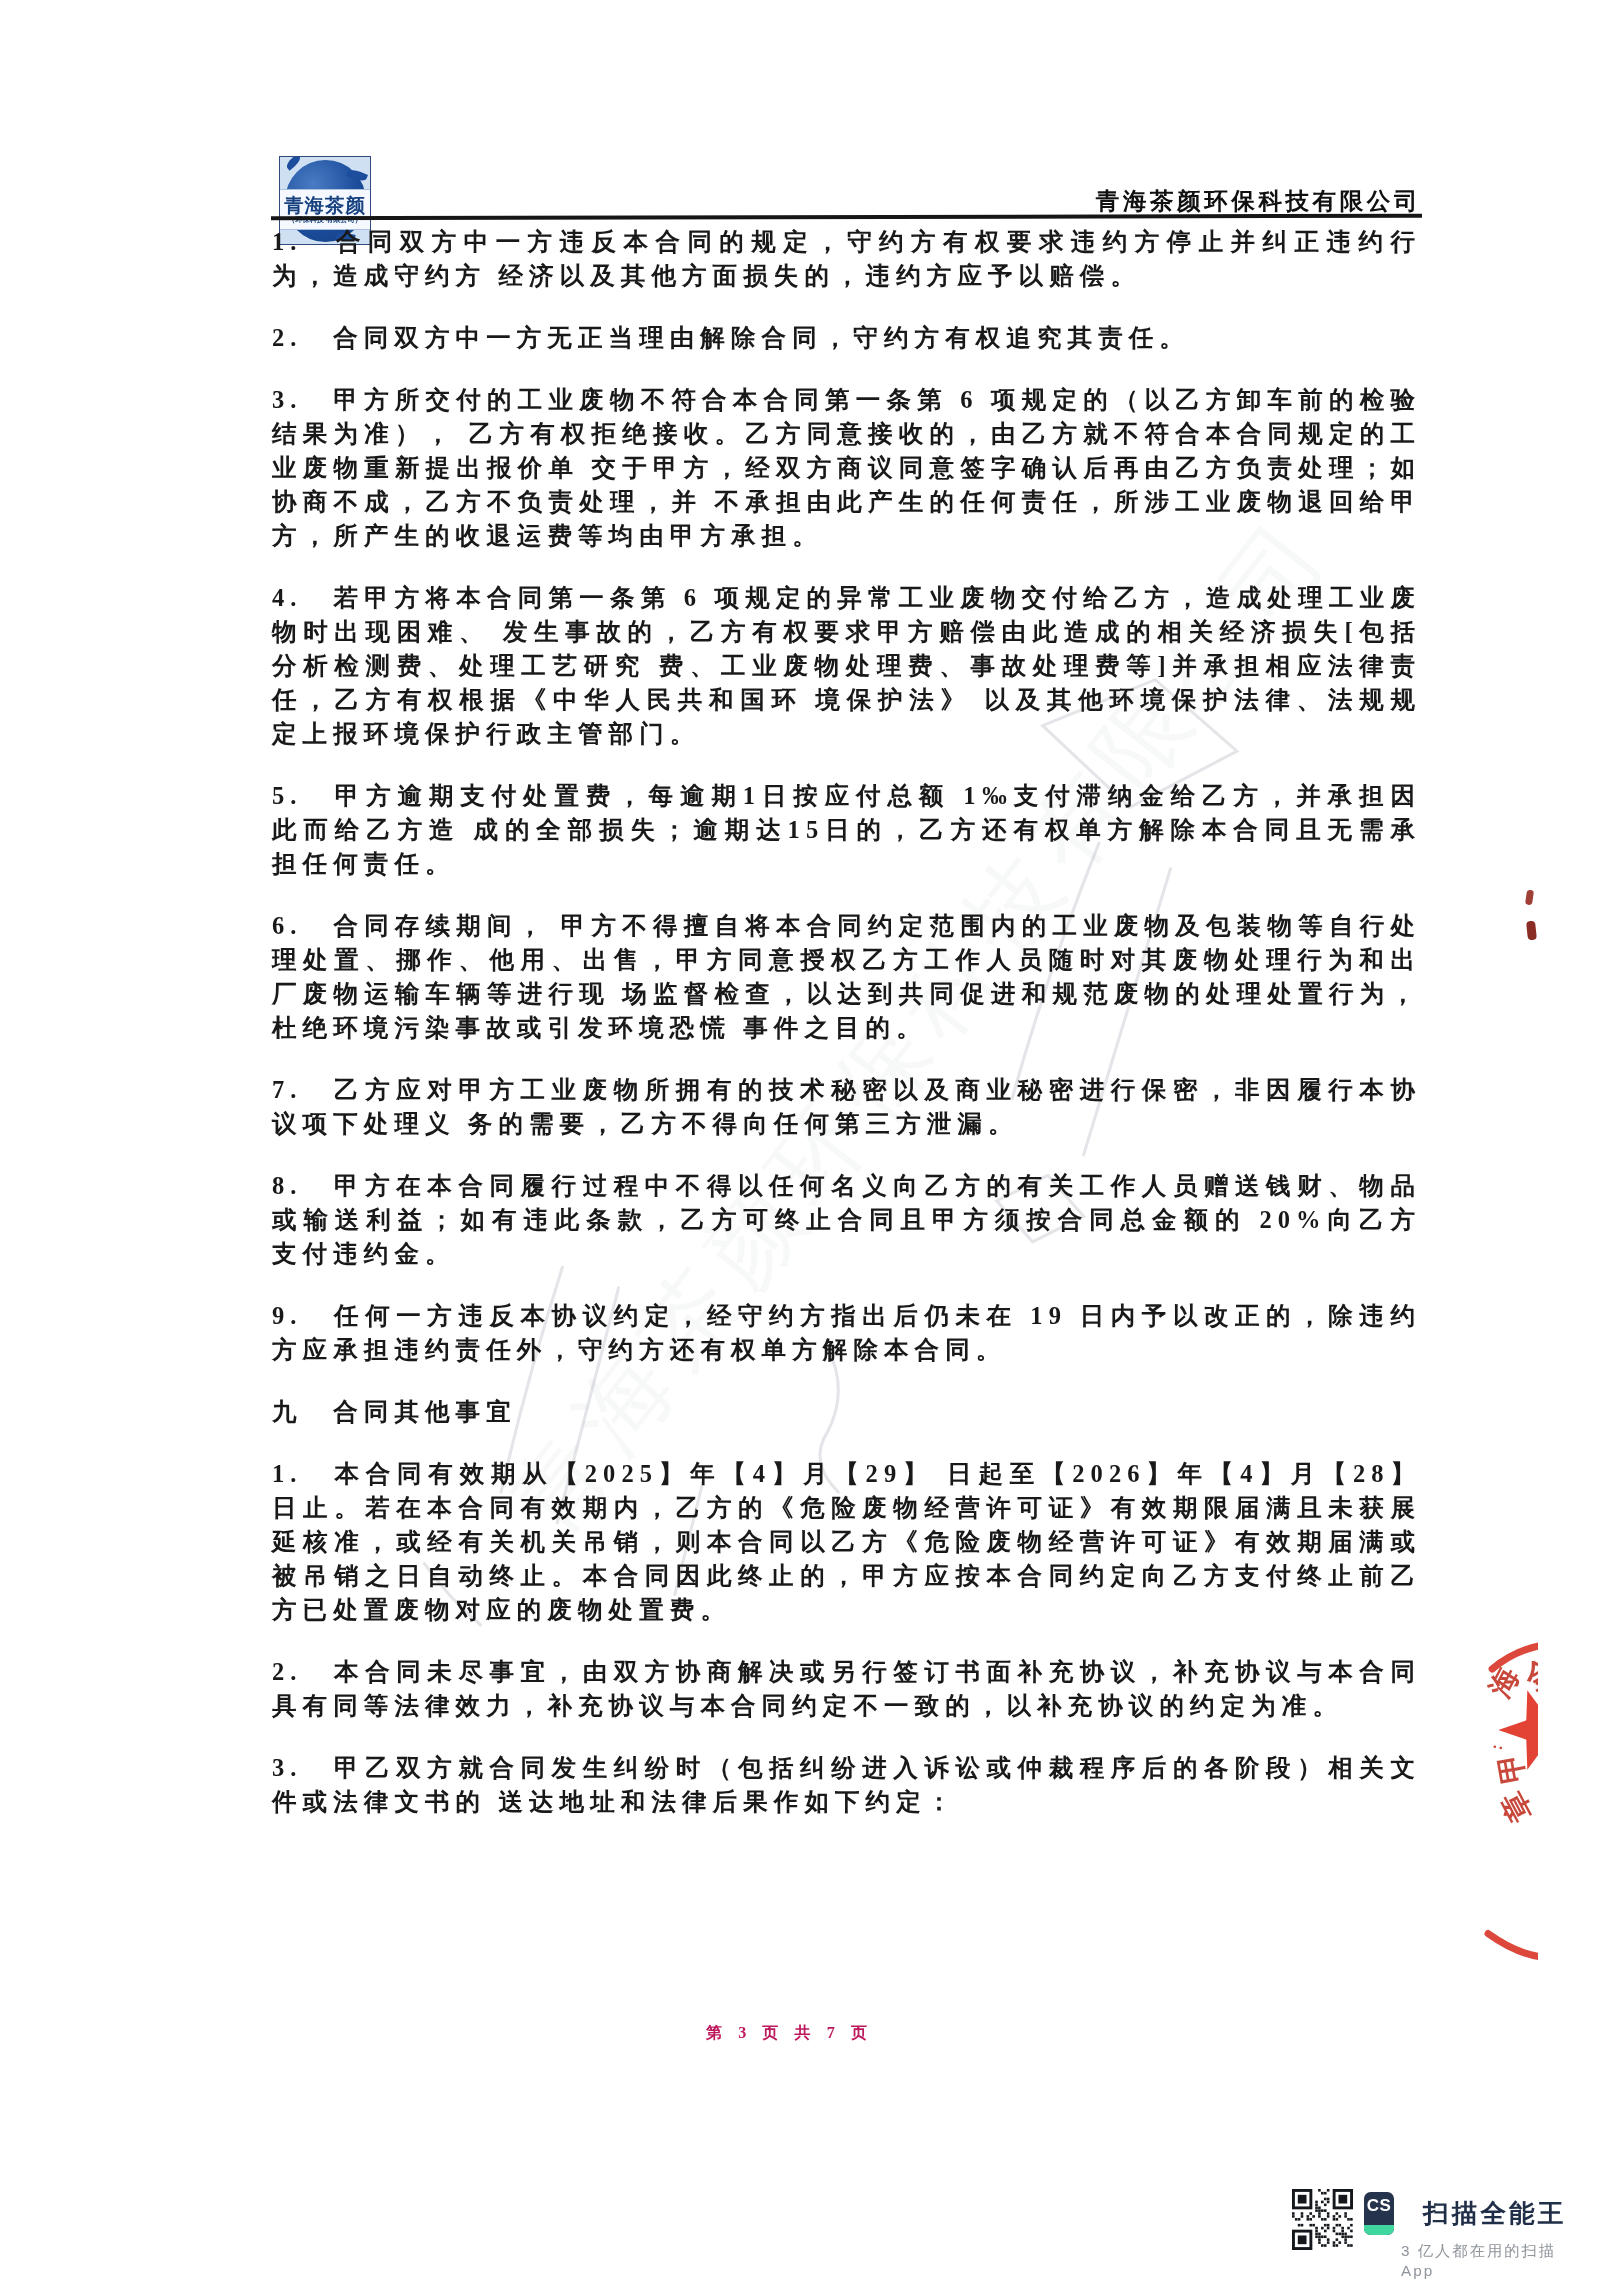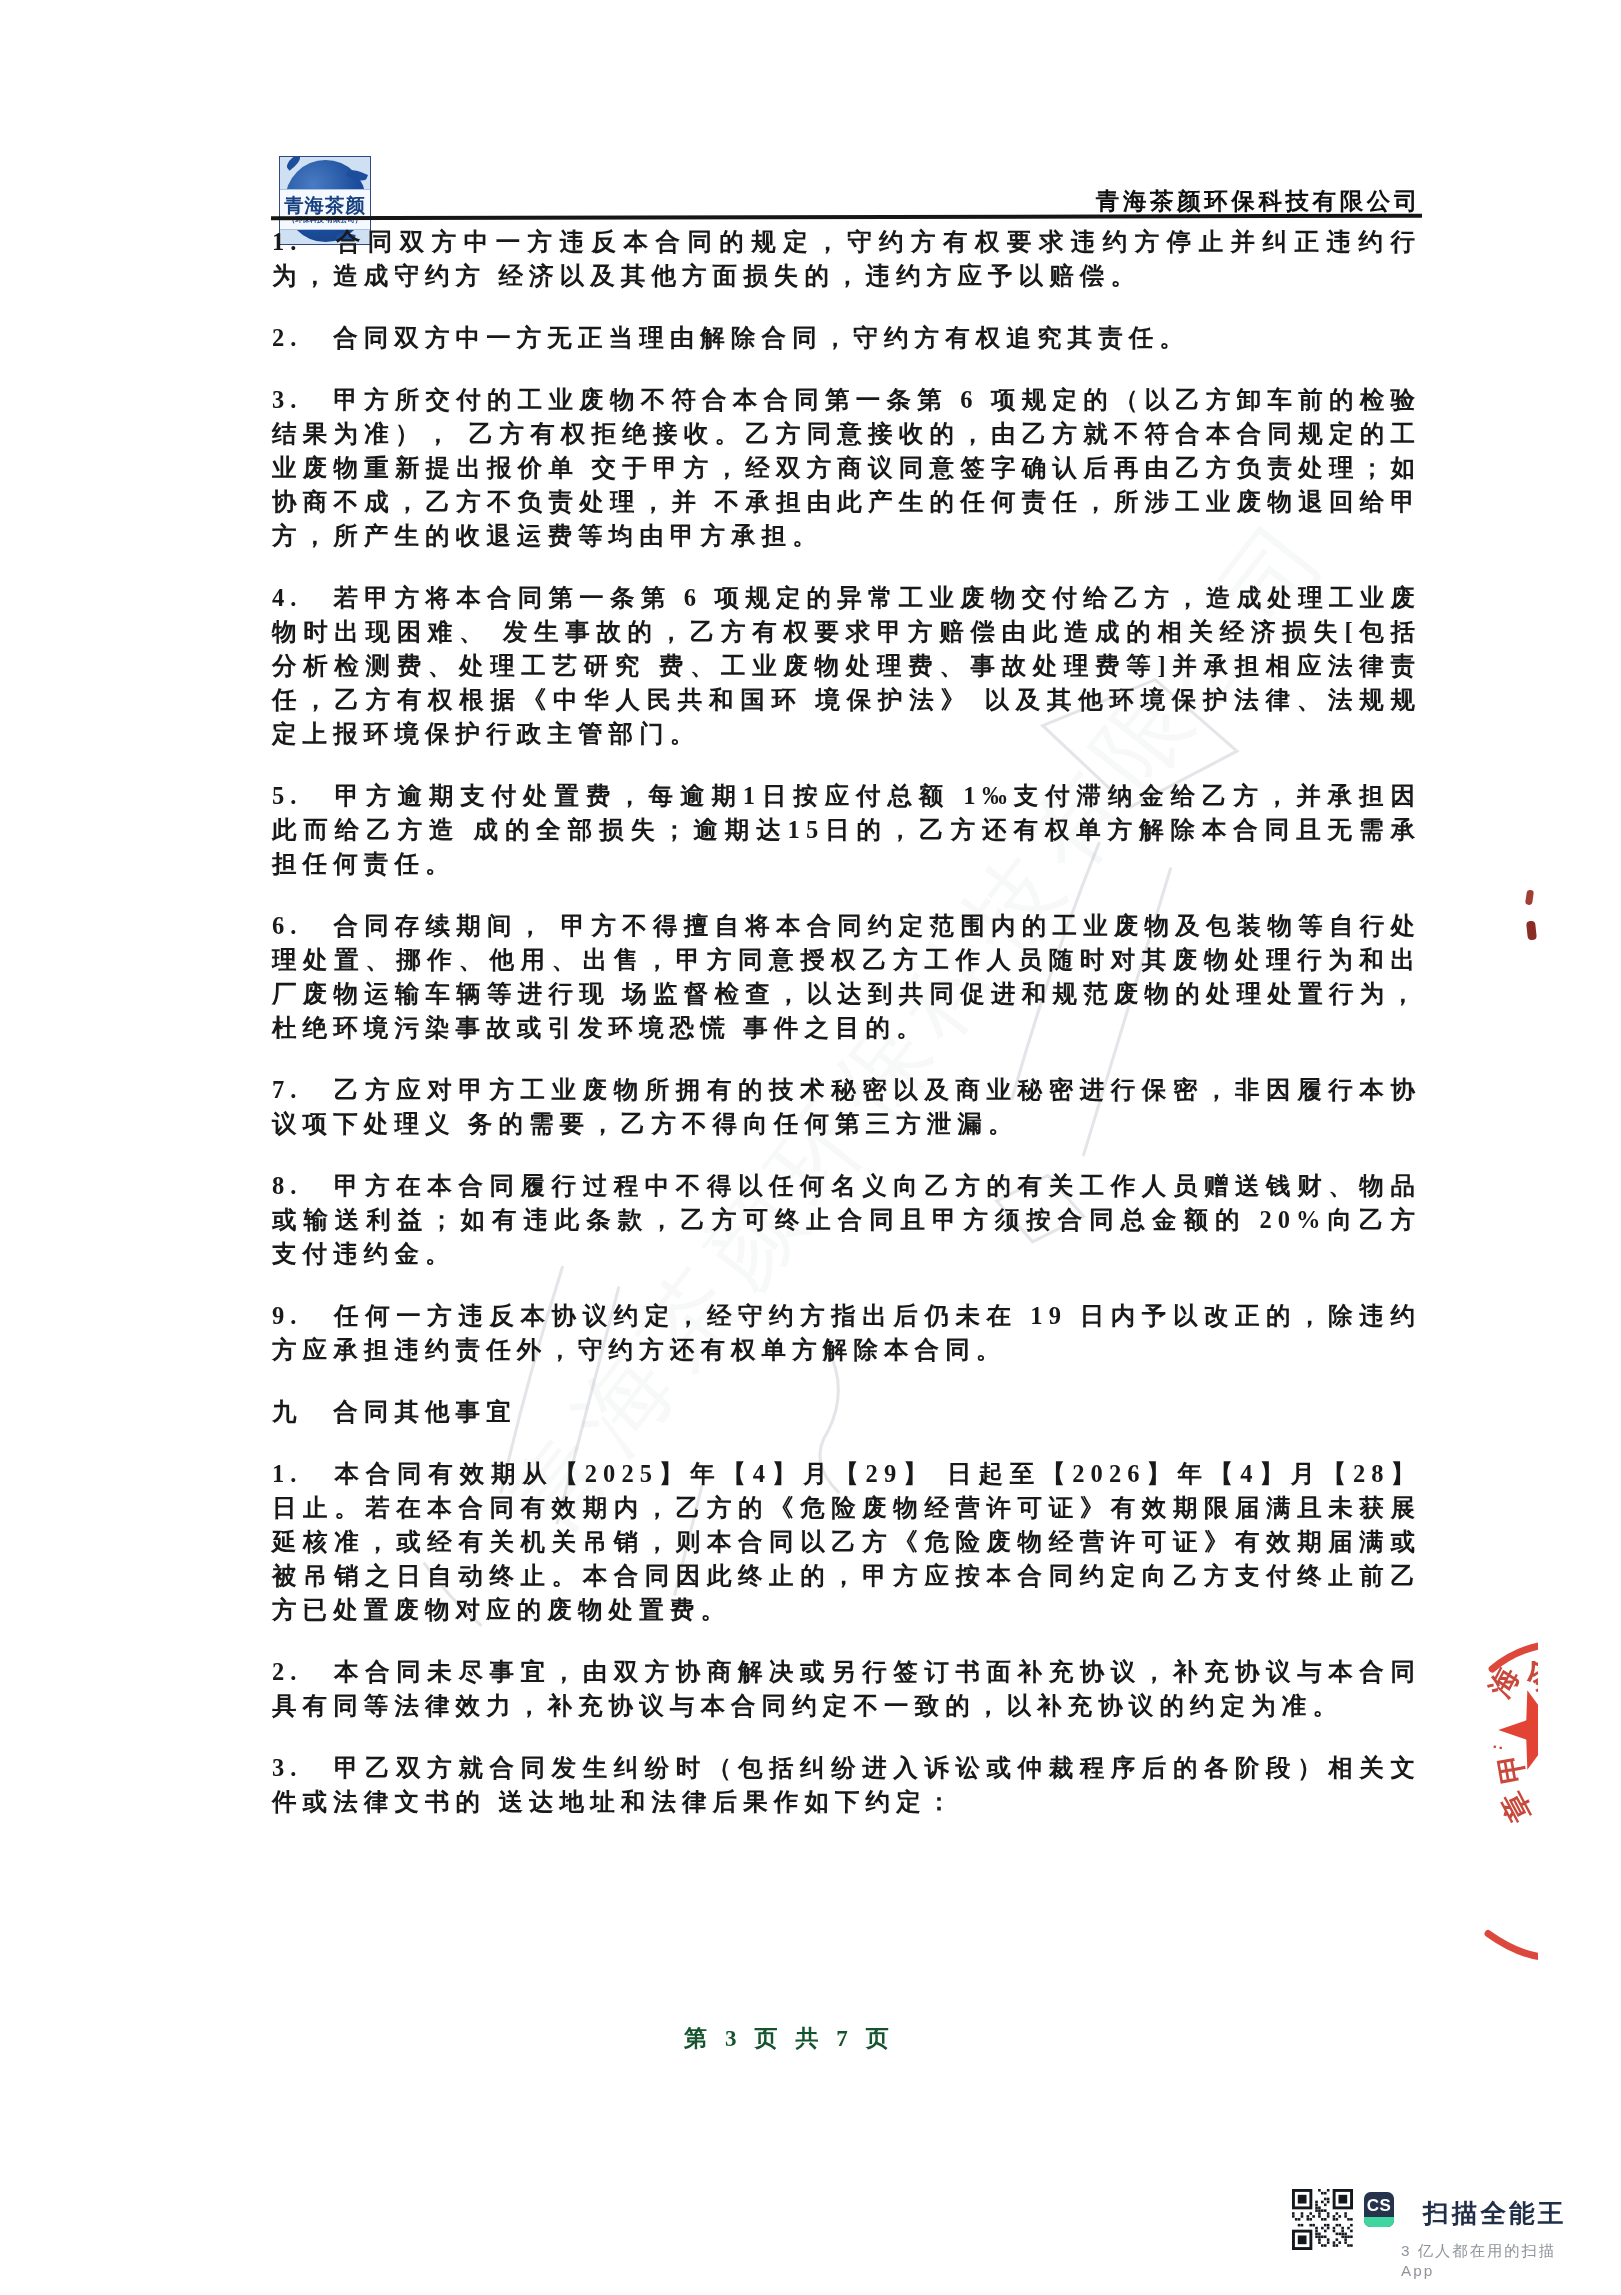--- a/index.html
+++ b/index.html
@@ -30,38 +30,38 @@
   
   .content{position:absolute;left:272px;top:225px;width:1149px;}
   .clause{margin:0 0 28px 0;font-size:24.5px;line-height:34px;letter-spacing:6.1px;
         text-align:justify;font-weight:600;color:#191919;}
   .clause.heading{font-weight:800;}
   .clause.delivery{line-height:41px;text-indent:20.4px;}
   .u{text-decoration:underline;text-underline-offset:6.1px;text-decoration-thickness:2px;}
 
   
   .footer{position:absolute;left:0;top:2023px;width:1579px;text-align:center;
-        font-size:23px;font-weight:700;letter-spacing:6.1px;color:#14532d;}
+        font-size:16px;font-weight:700;letter-spacing:6.1px;color:#be185d;}
 
   
   .seal-svg{position:absolute;left:1481px;top:1642px;}
   .edge-mark{position:absolute;}
   .edge-mark-1{left:1526px;top:890px;width:7.2px;height:15.3px;background:#8f1d12;
         border-radius:3.1px;transform:rotate(8deg);opacity:.85;}
   .edge-mark-2{left:1527px;top:921px;width:9.2px;height:19.4px;background:#7d170d;
         border-radius:4.1px;transform:rotate(-6deg);opacity:.9;}
 
   
   .ghost-svg{position:absolute;left:0;top:0;pointer-events:none;}
 
   
   .scan-wm{position:absolute;left:1292px;top:2189px;width:286px;height:82px;
         font-family:"Liberation Sans","DejaVu Sans",sans-serif;}
   .qr{position:absolute;left:0;top:0;}
-  .cs-icon{position:absolute;left:72px;top:3.1px;width:30px;height:35px;border-radius:6.6px;
+  .cs-icon{position:absolute;left:72px;top:3.1px;width:30px;height:43px;border-radius:6.6px;
         background:#25334d;overflow:hidden;}
   .cs-text{position:absolute;left:0;top:4.1px;width:30px;text-align:center;color:#ffffff;
         font-weight:800;font-size:17px;letter-spacing:0.5px;}
   .cs-strip{position:absolute;left:0;bottom:0;width:30px;height:9.7px;background:#3fd6a0;}
   .app-name{position:absolute;left:108px;top:7.2px;font-size:25.6px;font-weight:700;
         color:#202e47;letter-spacing:3.1px;margin-left:23px;}
   .tagline{position:absolute;left:109px;top:52px;font-size:15.3px;font-weight:400;
         color:#8f949b;letter-spacing:2px;}
 </style>
 </head>

